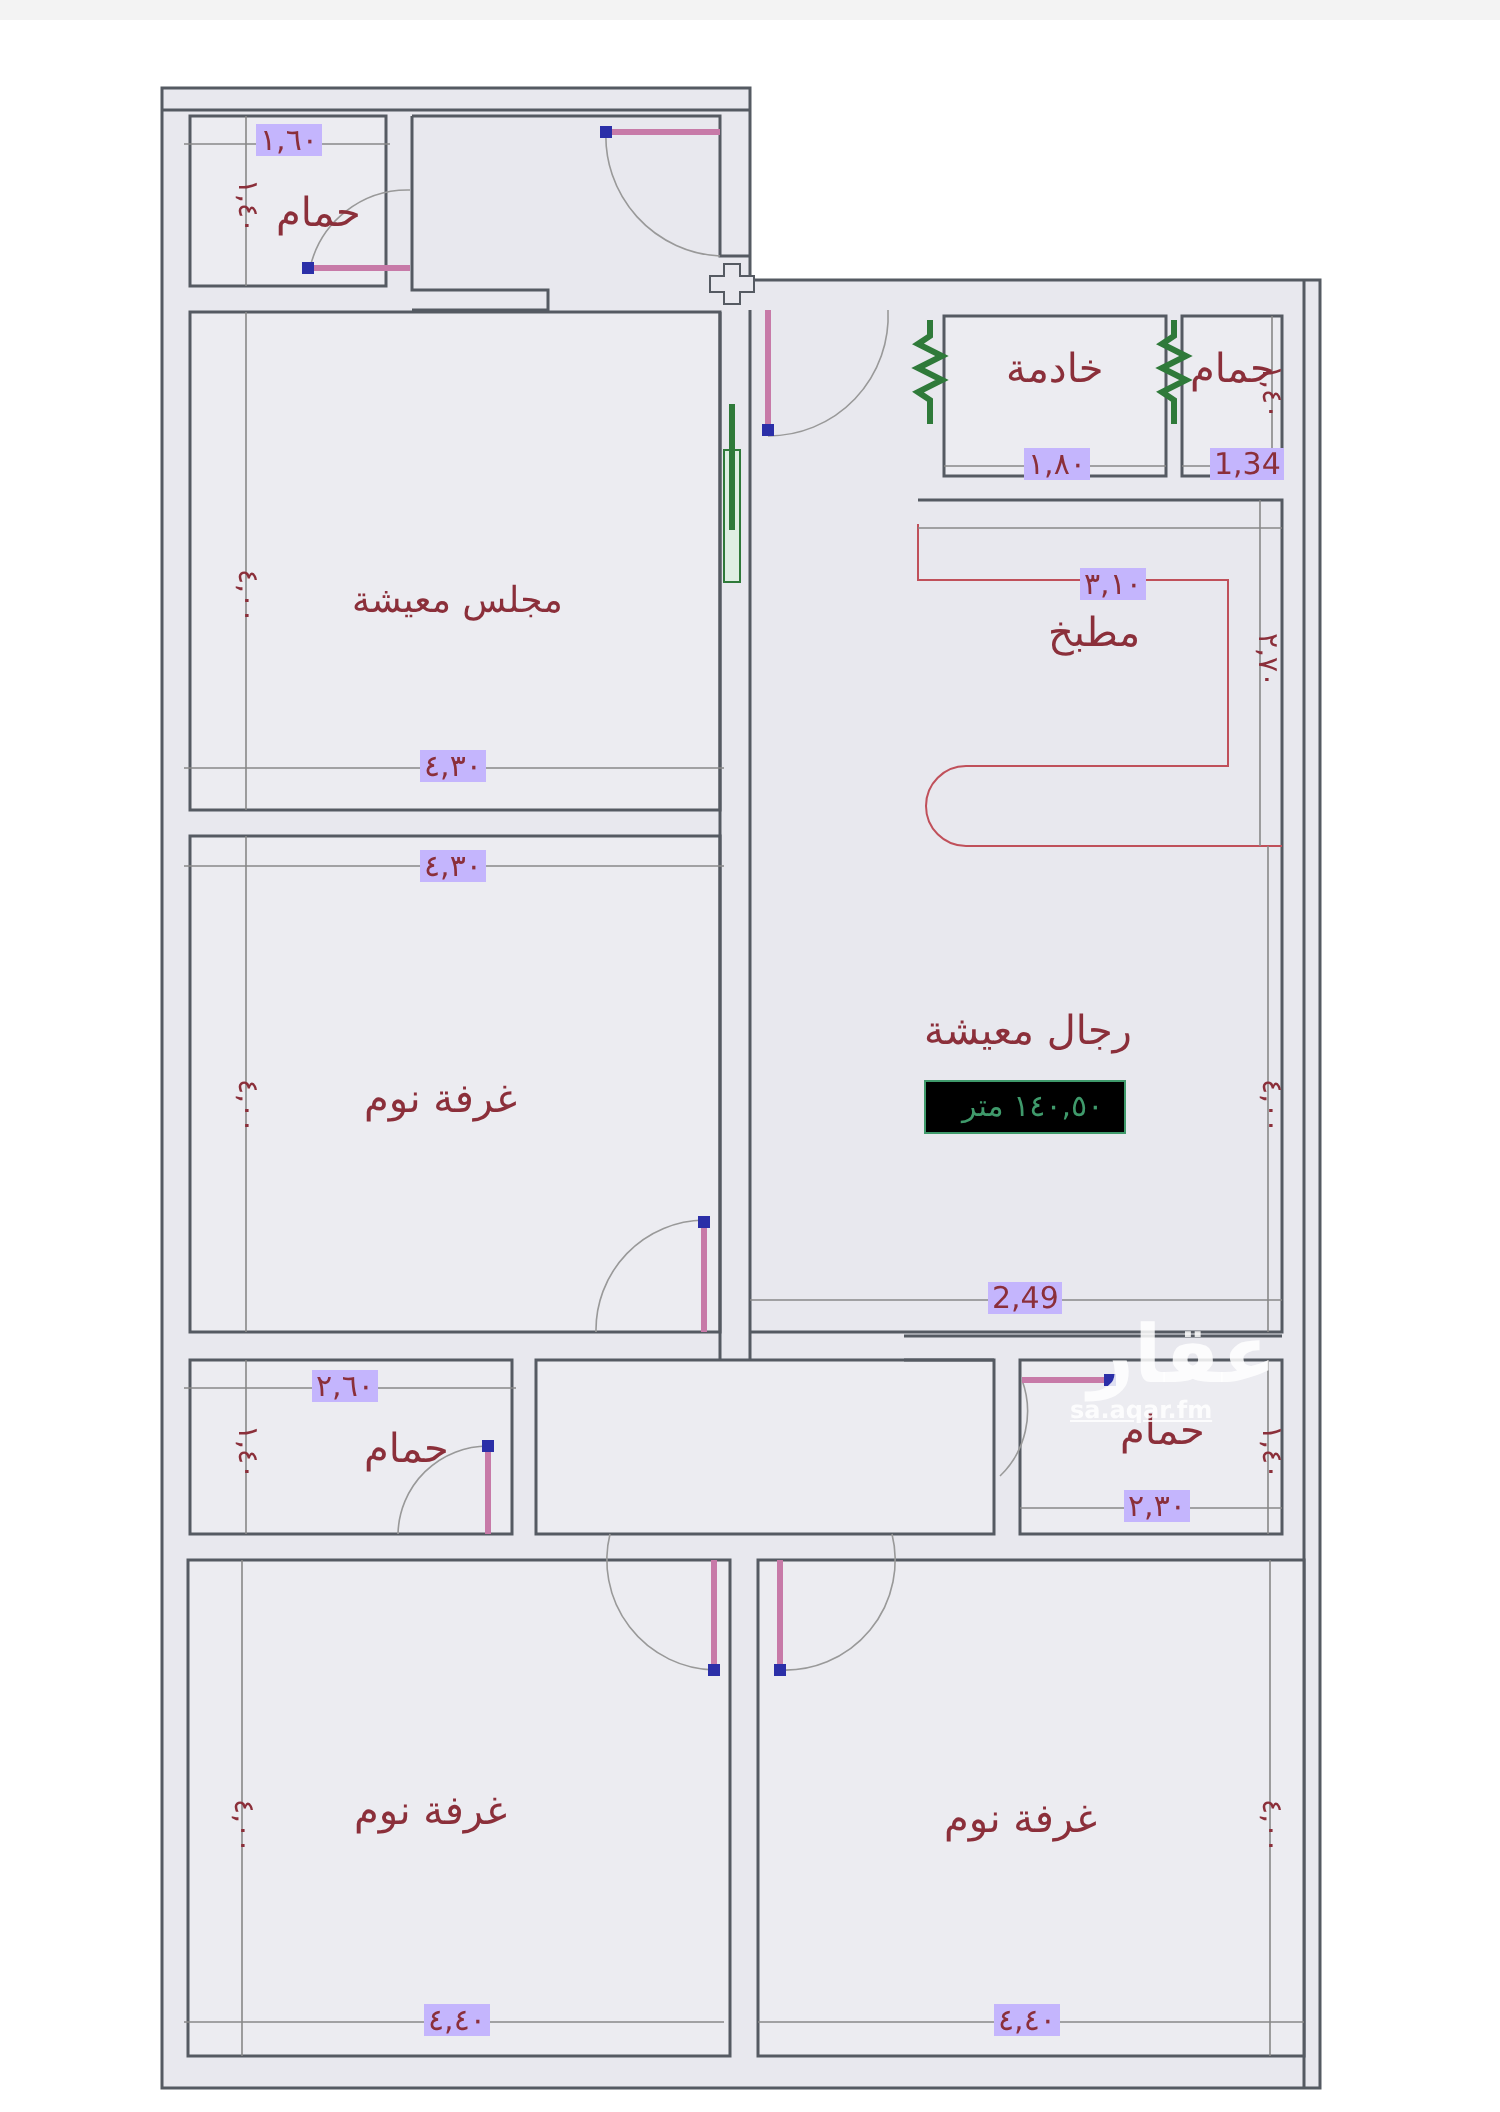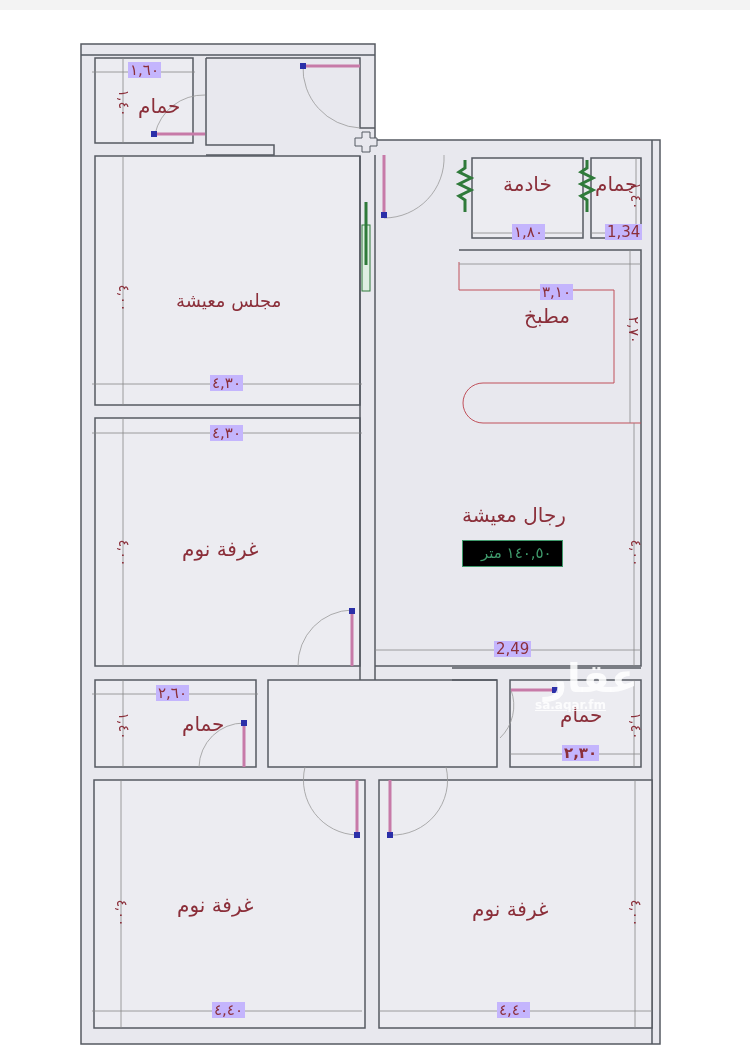--- a/index.html
+++ b/index.html
@@ -152,21 +152,21 @@
 
 <div class="lbl room" style="left:182px;top:537px;">غرفة نوم</div>
 <div class="lbl dim" style="left:210px;top:425px;">٤,٣٠</div>
 <div class="lbl vdim" style="left:110px;top:545px;">٤,٠٠</div>
 
 <div class="lbl room" style="left:182px;top:712px;">حمام</div>
 <div class="lbl dim" style="left:156px;top:685px;">٢,٦٠</div>
 <div class="lbl vdim" style="left:110px;top:718px;">١,٤٠</div>
 
 <div class="lbl room" style="left:560px;top:703px;">حمام</div>
-<div class="lbl dim" style="left:562px;top:745px;font-weight:bold;">٢,٣٠</div>
+<div class="lbl dim" style="left:562px;top:745px;">٢,٣٠</div>
 <div class="lbl vdim" style="left:622px;top:718px;">١,٤٠</div>
 
 <div class="lbl room" style="left:177px;top:893px;">غرفة نوم</div>
 <div class="lbl dim" style="left:212px;top:1002px;">٤,٤٠</div>
 <div class="lbl vdim" style="left:108px;top:905px;">٤,٠٠</div>
 
 <div class="lbl room" style="left:472px;top:897px;">غرفة نوم</div>
 <div class="lbl dim" style="left:497px;top:1002px;">٤,٤٠</div>
 <div class="lbl vdim" style="left:622px;top:905px;">٤,٠٠</div>
 

